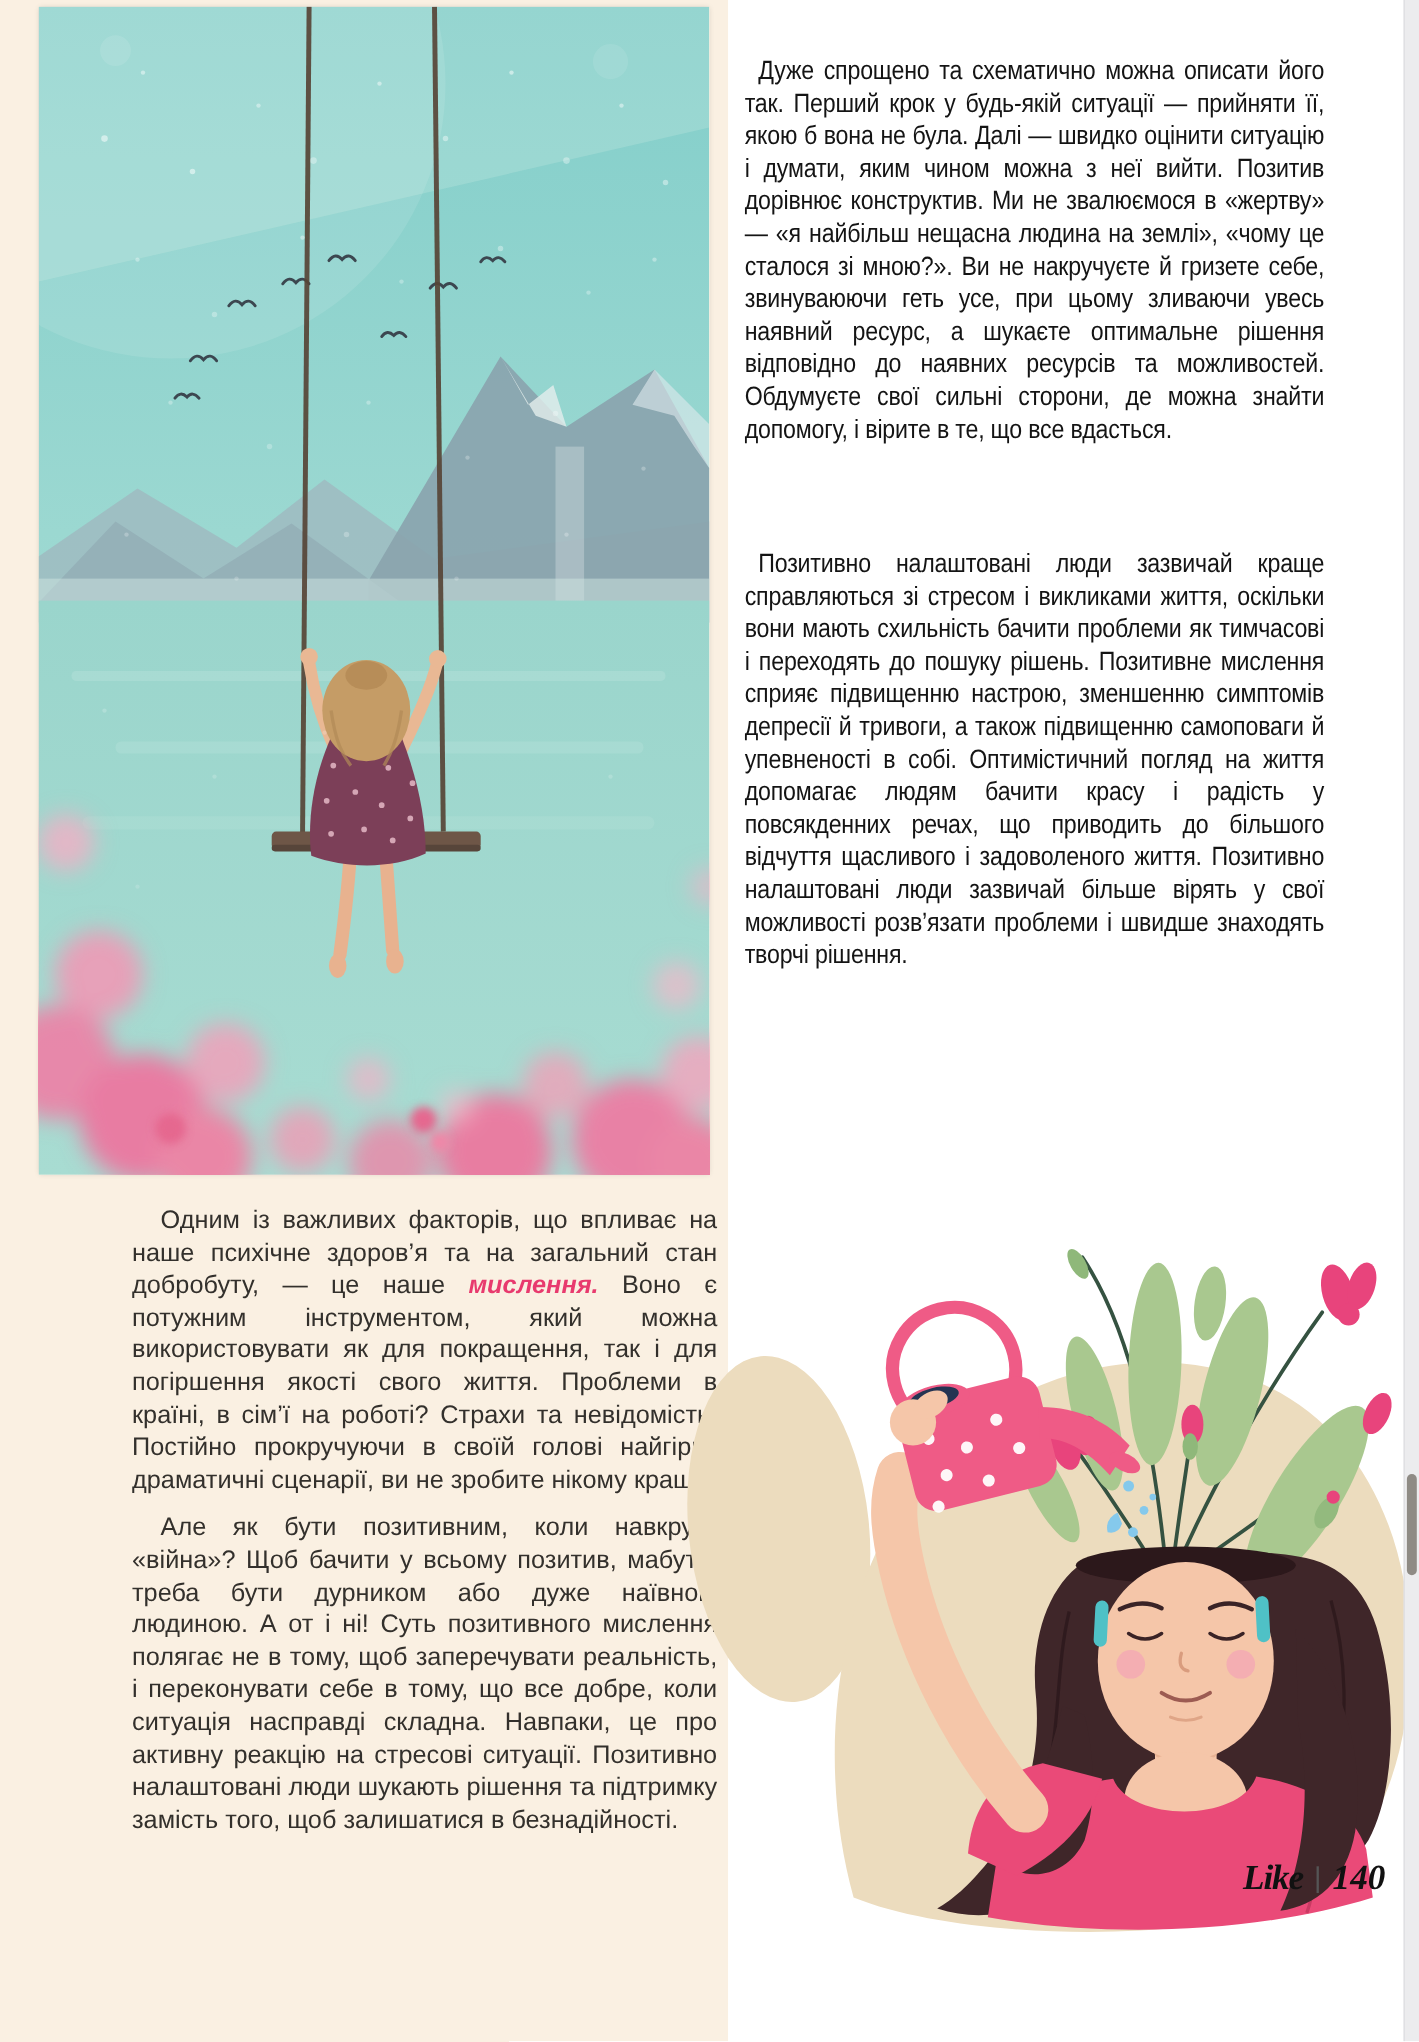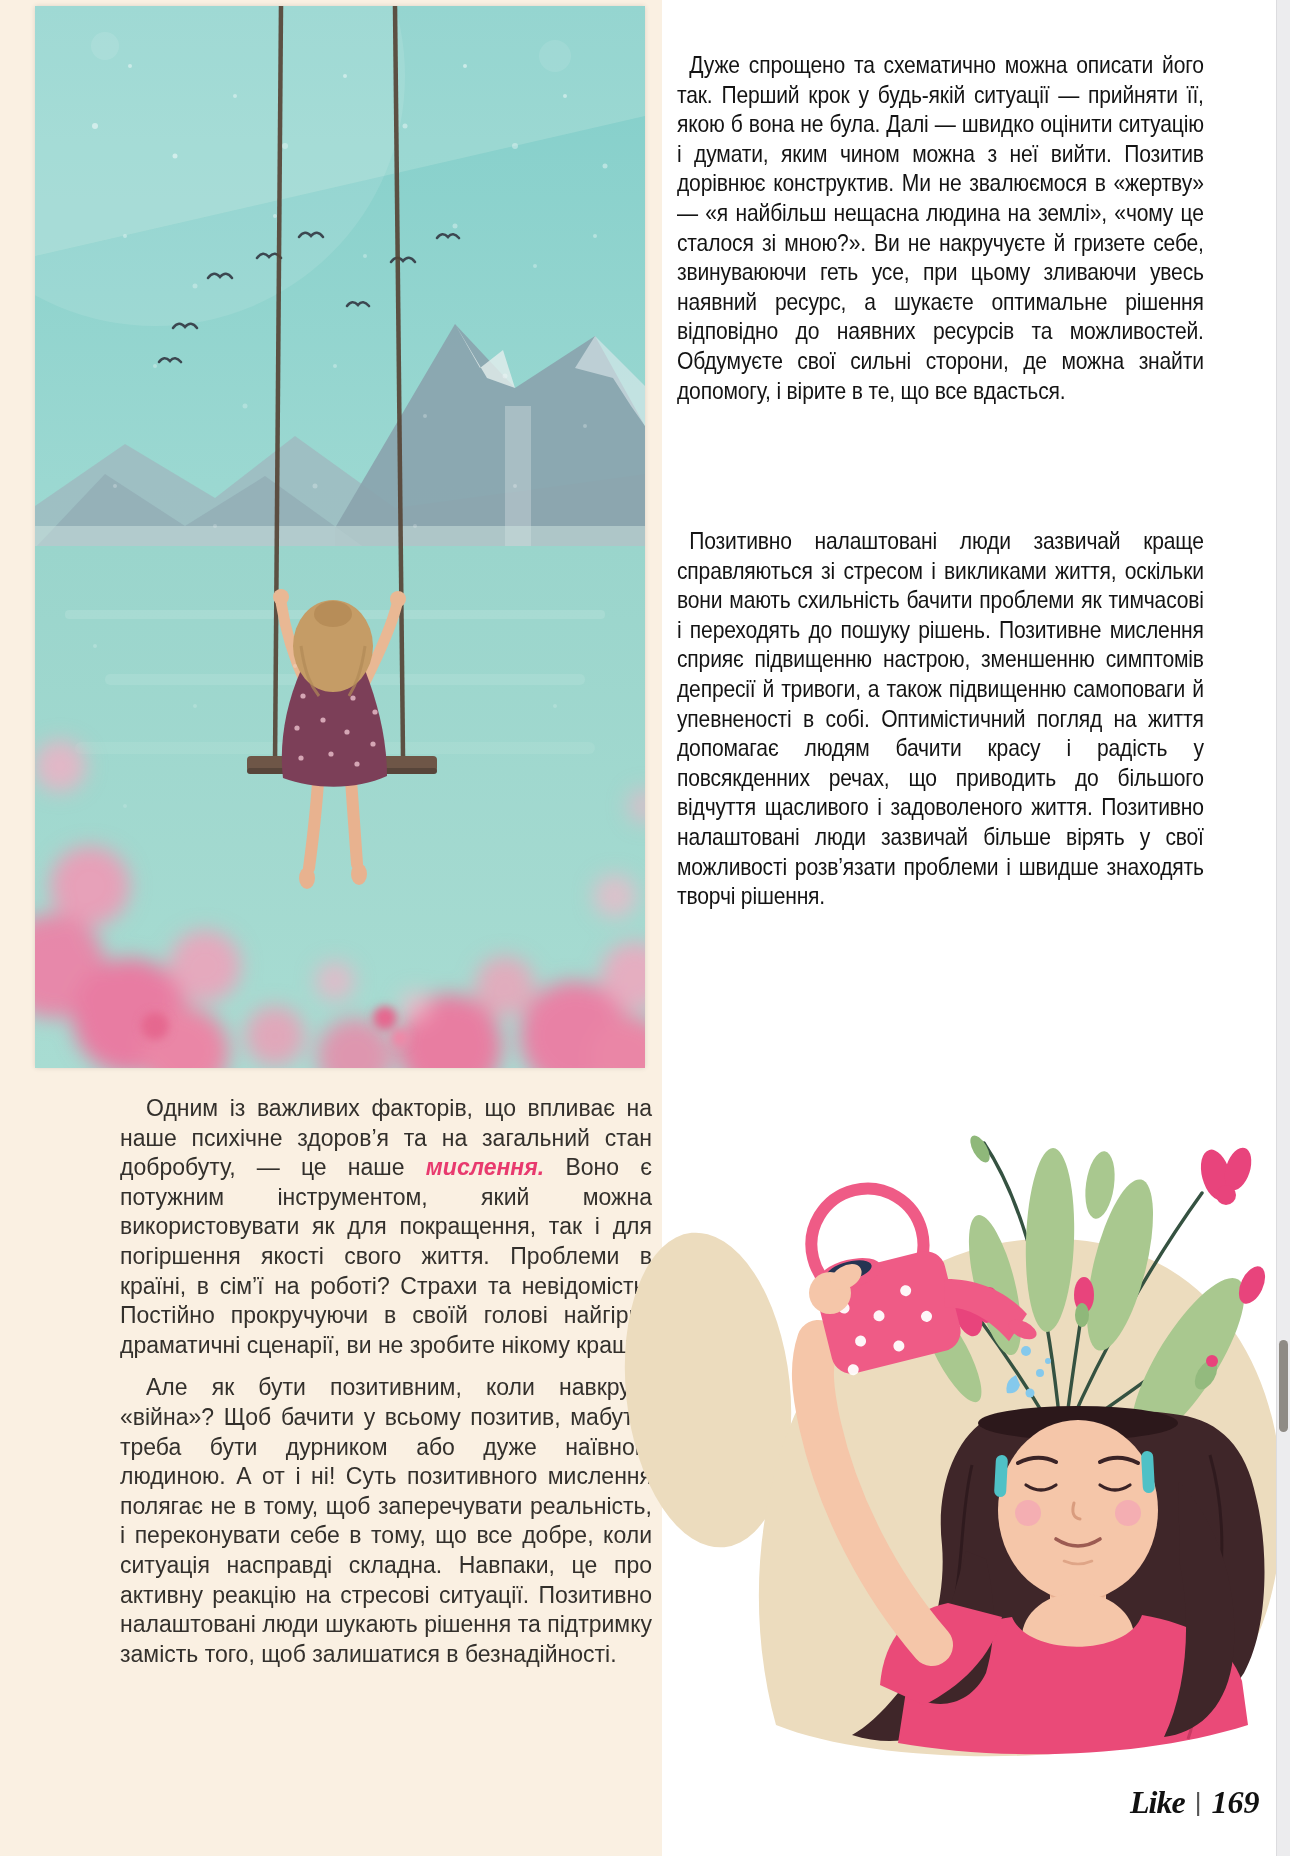--- a/index.html
+++ b/index.html
@@ -19,21 +19,21 @@
   #right-col{position:absolute;left:662px;top:0;width:664px;height:1856px;background:#fff;}
   .rc-block{position:absolute;left:15px;width:527px;}
   .rc-condensed{width:600px;transform:scaleX(0.878);transform-origin:0 0;}
   .rc-condensed p{margin:0;font-size:24px;line-height:29.6px;color:#141414;
                   text-align:justify;text-indent:14px;letter-spacing:-0.2px;}
   #rc-heading{position:absolute;left:15px;top:436px;margin:0;color:#0d0d0d;
               font-family:"Liberation Serif",serif;font-style:italic;font-weight:bold;
               font-size:39px;letter-spacing:0.5px;white-space:nowrap;}
   #illustration-wrap{position:absolute;left:-82px;top:1125px;width:710px;height:632px;}
   
-  #footer{position:absolute;left:468px;top:1784px;display:flex;align-items:center;color:#111;}
+  #footer{position:absolute;left:468px;top:1688px;display:flex;align-items:center;color:#111;}
   #footer .brand{font-family:"Liberation Serif",serif;font-weight:bold;font-style:italic;
                  font-size:32px;letter-spacing:-1px;}
   #footer .divider{font-size:26px;font-weight:300;color:#555;padding:0 10px;}
   #footer .pagenum{font-family:"Liberation Serif",serif;font-weight:bold;font-style:italic;
                    font-size:32px;}
   
   #scrollbar-track{position:absolute;right:0;top:0;width:13px;height:1856px;background:#ececee;
                    border-left:1px solid #dcdcdf;}
   #scrollbar-thumb{position:absolute;right:2px;top:1340px;width:9px;height:92px;border-radius:5px;
                    background:#8f8b85;}
@@ -201,21 +201,21 @@
 
   <div id="right-col">
 
     <div class="rc-block" style="top:50px;">
       <div class="rc-condensed">
         <p>Дуже спрощено та схематично можна описати його так. Перший крок у будь-якій ситуації  — прийняти її, якою б вона не була. Далі — швидко  оцінити ситуацію і думати, яким чином можна з неї вийти. Позитив дорівнює конструктив. Ми не звалюємося в «жертву» — «я найбільш нещасна людина на землі», «чому це сталося зі мною?».  Ви не накручуєте й  гризете себе, звинуваюючи  геть усе, при цьому зливаючи увесь наявний ресурс, а шукаєте оптимальне  рішення відповідно до наявних ресурсів та можливостей.  Обдумуєте свої сильні сторони, де можна знайти допомогу, і вірите в те, що все вдасться.</p>
       </div>
     </div>
 
 
-    <div class="rc-block" style="top:498px;margin-top:28px;">
+    <div class="rc-block" style="top:498px;">
       <div class="rc-condensed">
         <p>Позитивно налаштовані люди зазвичай краще справляються зі стресом і викликами життя, оскільки вони мають схильність бачити проблеми як тимчасові і переходять до пошуку рішень. Позитивне мислення сприяє підвищенню настрою, зменшенню симптомів депресії й тривоги, а також підвищенню самоповаги й упевненості в собі.  Оптимістичний погляд на життя допомагає людям бачити красу і радість у повсякденних речах, що приводить до більшого відчуття щасливого і задоволеного життя. Позитивно налаштовані люди зазвичай більше вірять у свої можливості розв’язати проблеми і швидше знаходять творчі рішення.</p>
       </div>
     </div>
 
     <div id="illustration-wrap">
       <svg width="710" height="632" viewBox="0 0 710 632">
 
         <ellipse cx="128" cy="265" rx="82" ry="158" fill="#ecdcbe" transform="rotate(-6 128 265)"></ellipse>
         <path d="M196 600 C160 470 178 300 276 196 C350 118 470 92 565 132 C650 168 700 260 702 370 C704 470 672 560 600 604 C520 640 300 642 196 600 Z" fill="#ecdcbe"></path>
@@ -318,21 +318,21 @@
         <g fill="#f5c6a9">
           <circle cx="250" cy="168" r="21"></circle>
           <ellipse cx="266" cy="152" rx="17" ry="11" transform="rotate(-32 266 152)"></ellipse>
         </g>
       </svg>
     </div>
 
     <div id="footer">
       <span class="brand">Like</span>
       <span class="divider">|</span>
-      <span class="pagenum">169</span>
+      <span class="pagenum">140</span>
     </div>
   </div>
 
   <div id="scrollbar-track">
     <div id="scrollbar-thumb"></div>
   </div>
 
 </div>
 
 </body></html>

